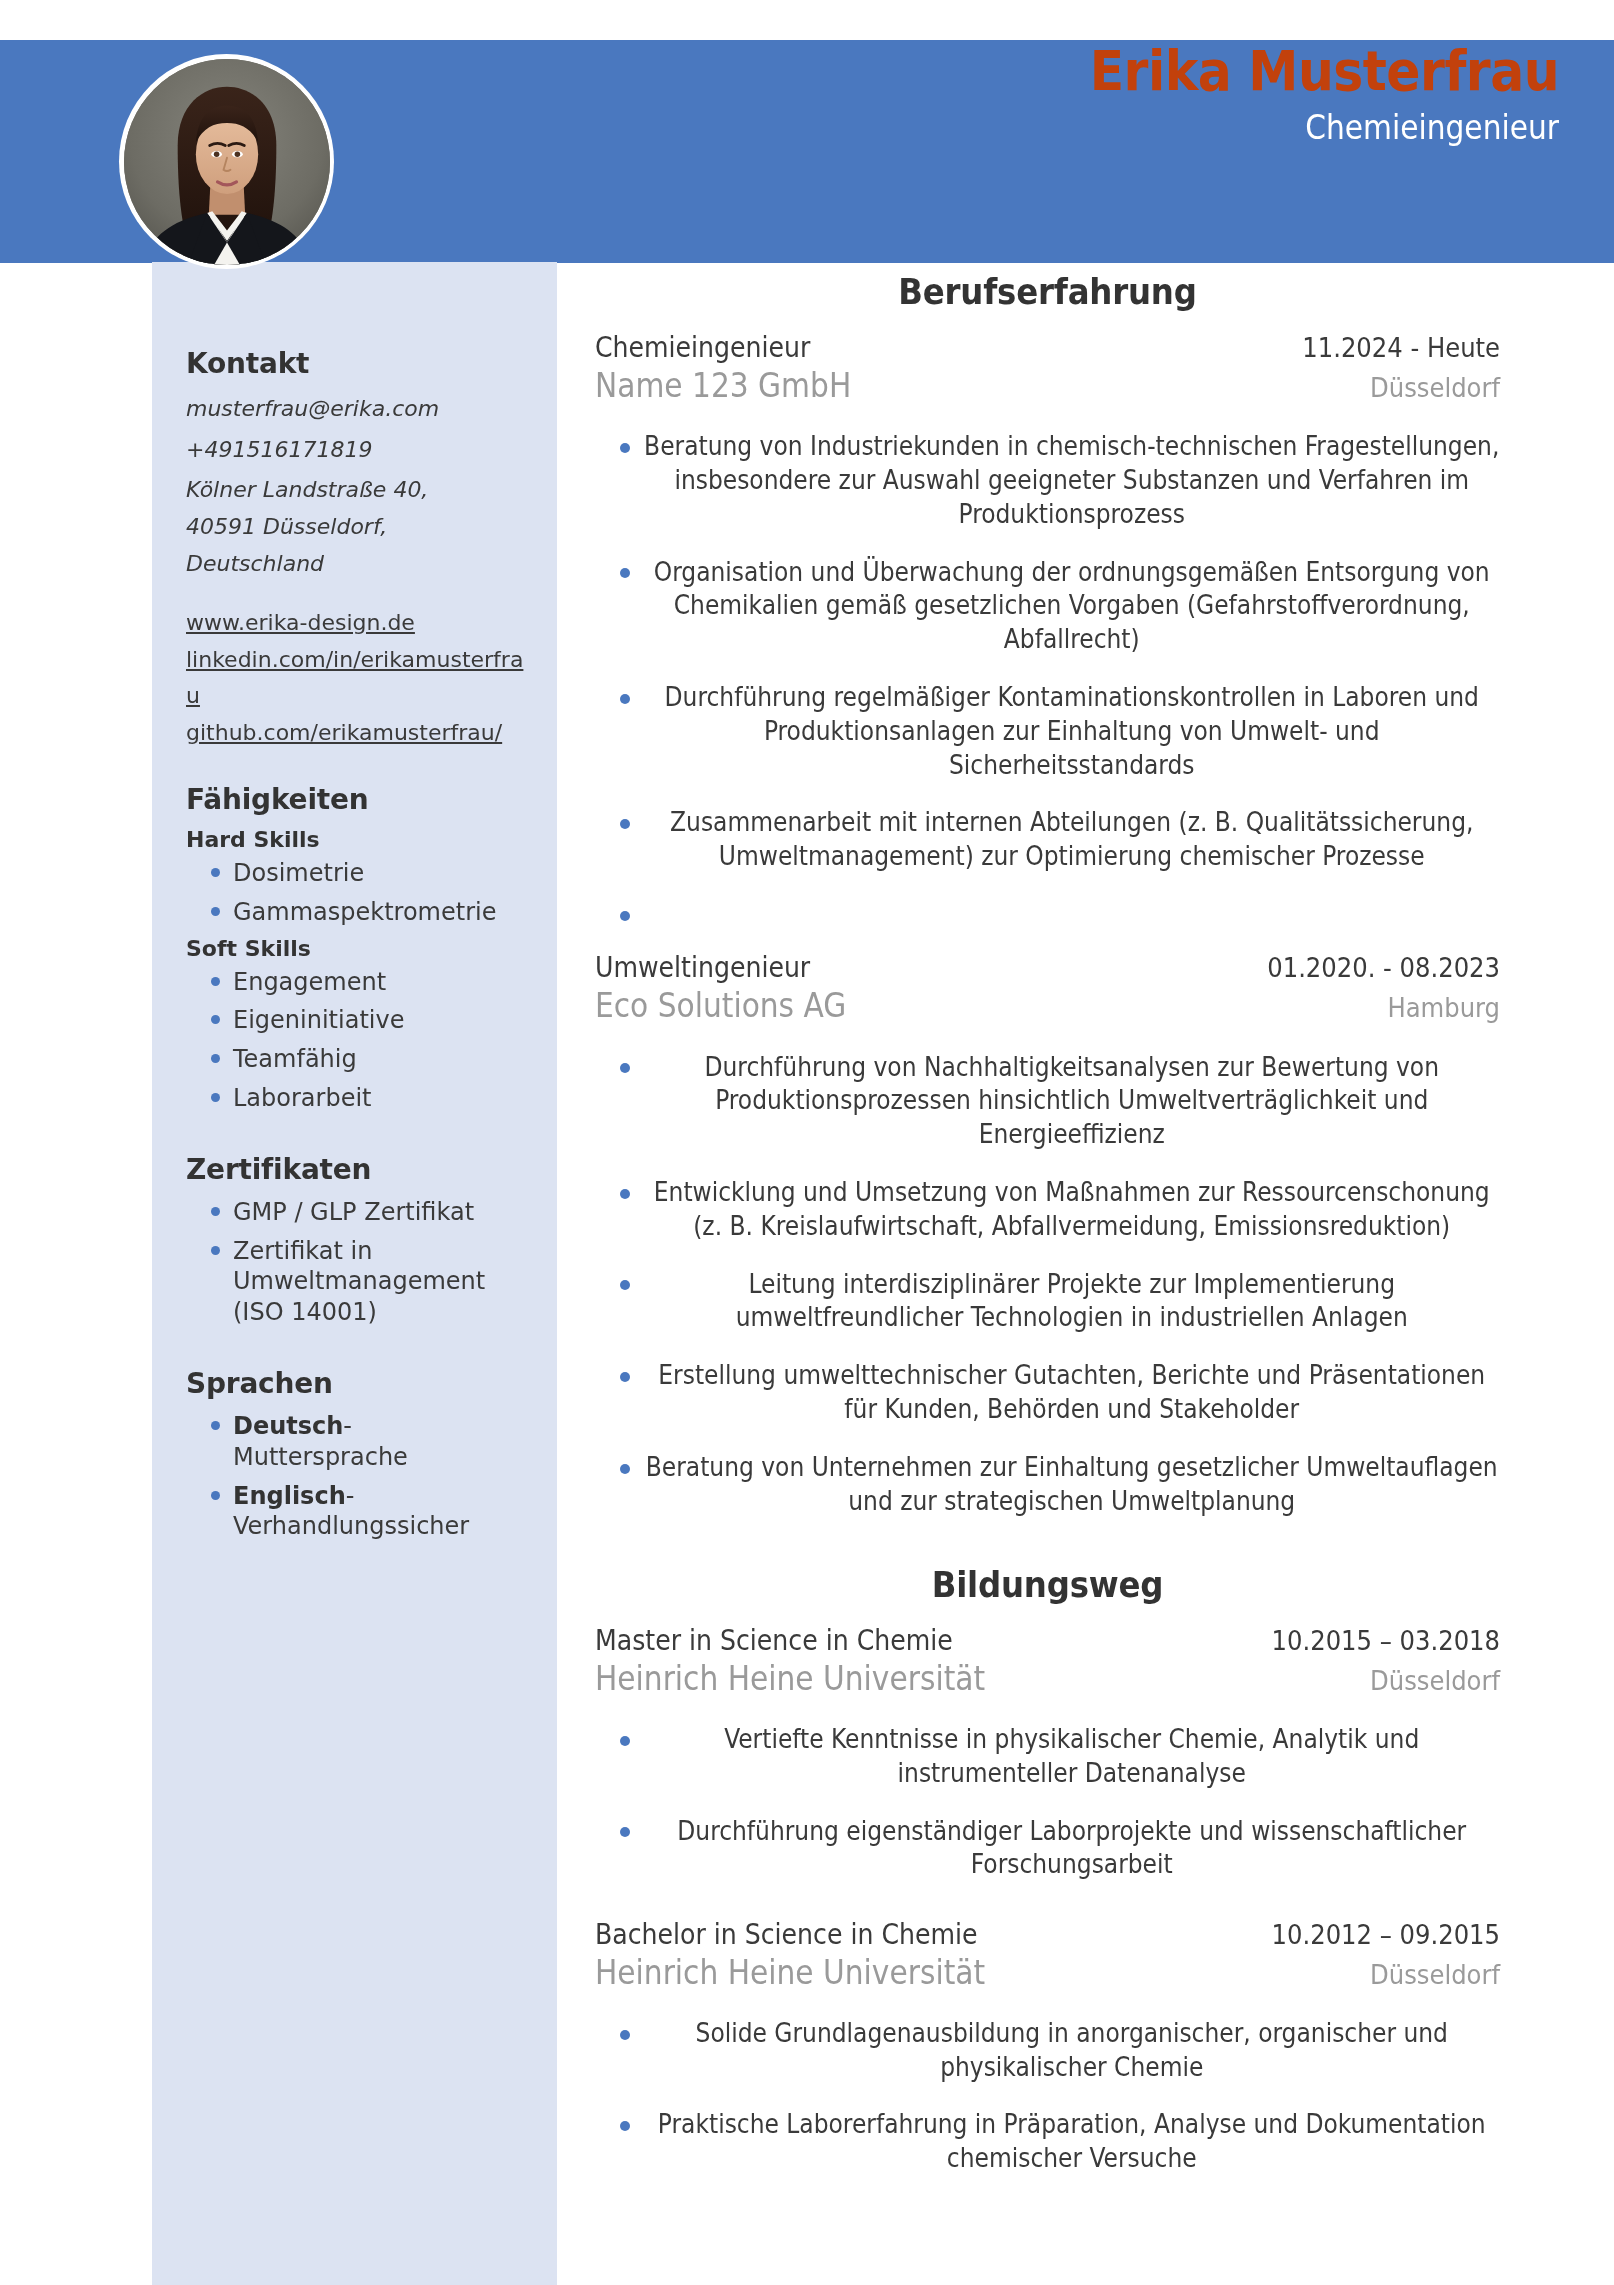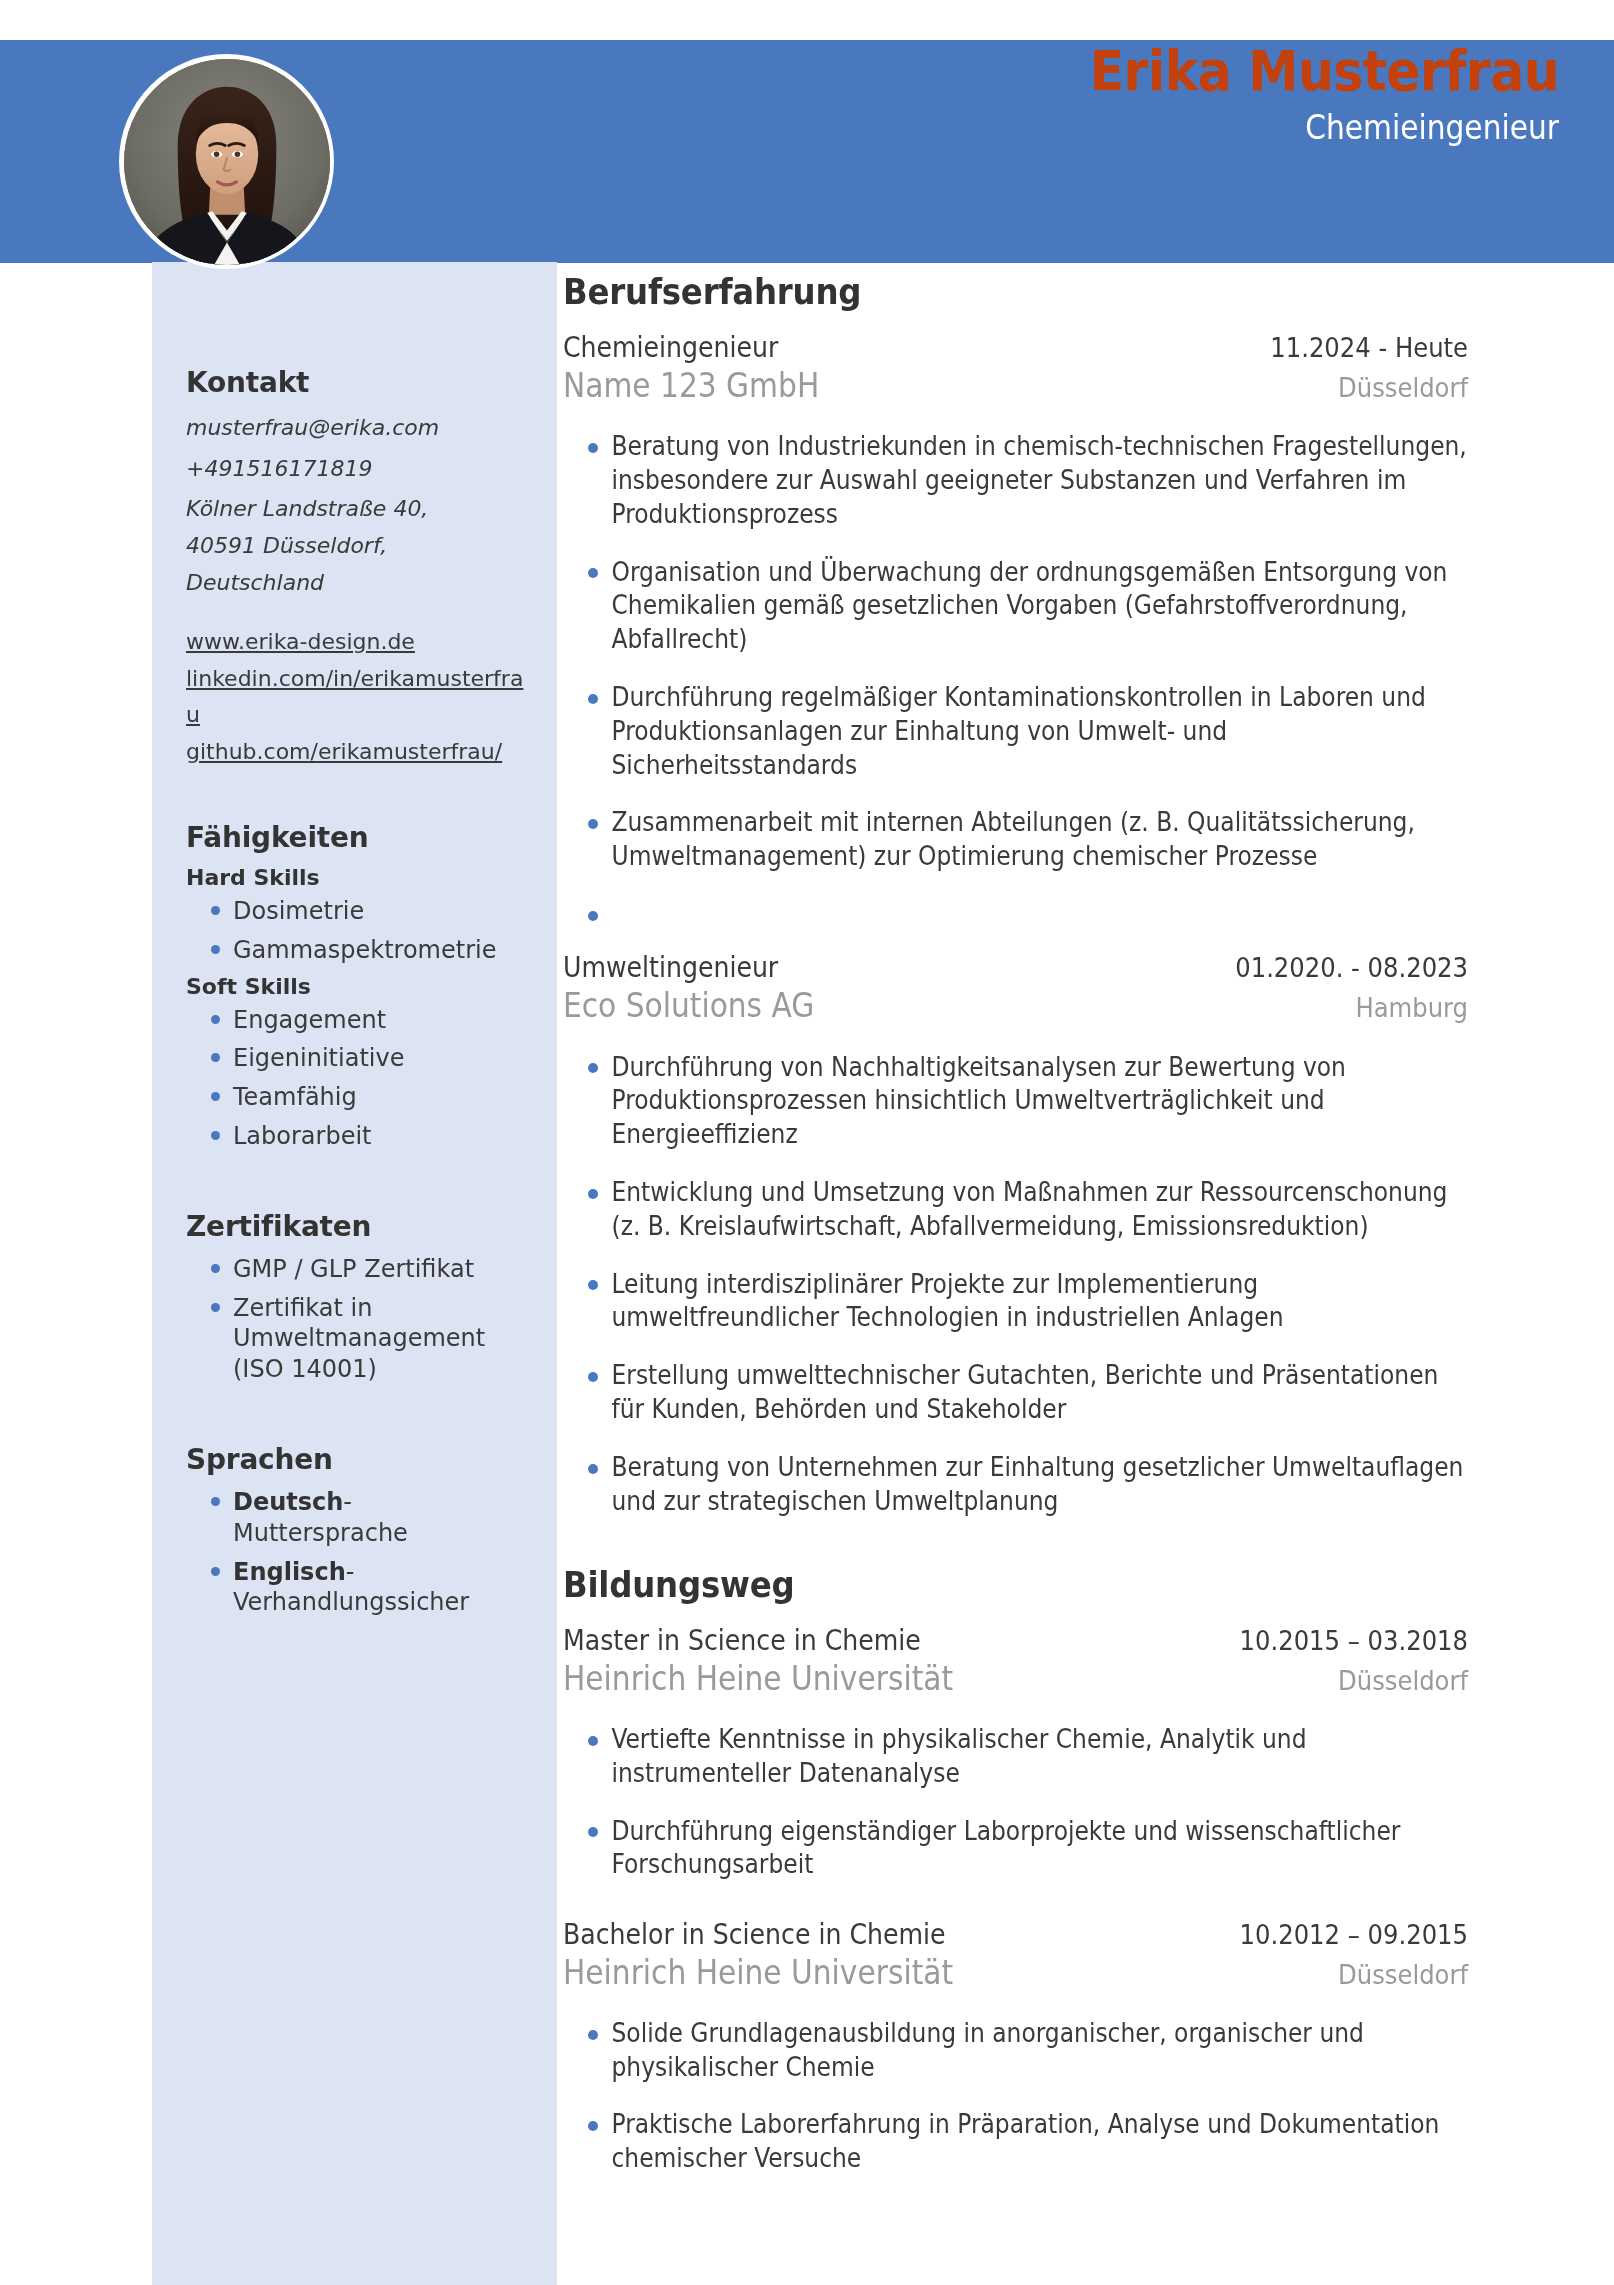--- a/index.html
+++ b/index.html
@@ -92,21 +92,20 @@
 
   .sb-inner { padding-top: 85px; }
 
   .sb-h2 {
     font-family: "DejaVu Sans", "Liberation Sans", sans-serif;
     font-size: 28px;
     font-weight: bold;
     color: #333333;
     letter-spacing: -0.2px;
     margin-bottom: 11px;
-    margin-top: 19px;
   }
 
   .sb-h3 {
     font-family: "DejaVu Sans", "Liberation Sans", sans-serif;
     font-size: 22px;
     font-weight: bold;
     color: #333333;
     margin: 9px 0 5.4px 0;
   }
 
@@ -154,23 +153,24 @@
     width: 9px;
     height: 9px;
     border-radius: 50%;
     background: #4a78bf;
   }
   ul.sb-list li b { font-weight: bold; color: #333333; }
 
   
   .main {
     position: absolute;
-    left: 563px;
+    left: 595px;
     top: 271px;
     width: 905px;
+    text-align: center;
   }
 
   .main-h1 {
     font-family: "DejaVu Sans Condensed", "Liberation Sans Narrow", "Liberation Sans", sans-serif;
     font-size: 36px;
     font-weight: bold;
     color: #333333;
     letter-spacing: -0.2px;
     margin-bottom: 18px;
   }

